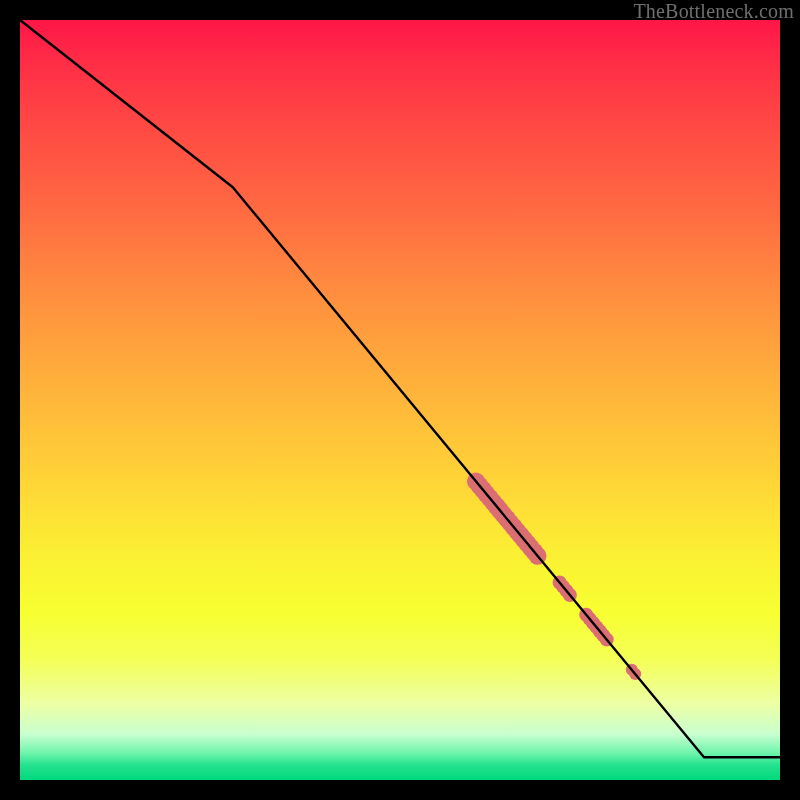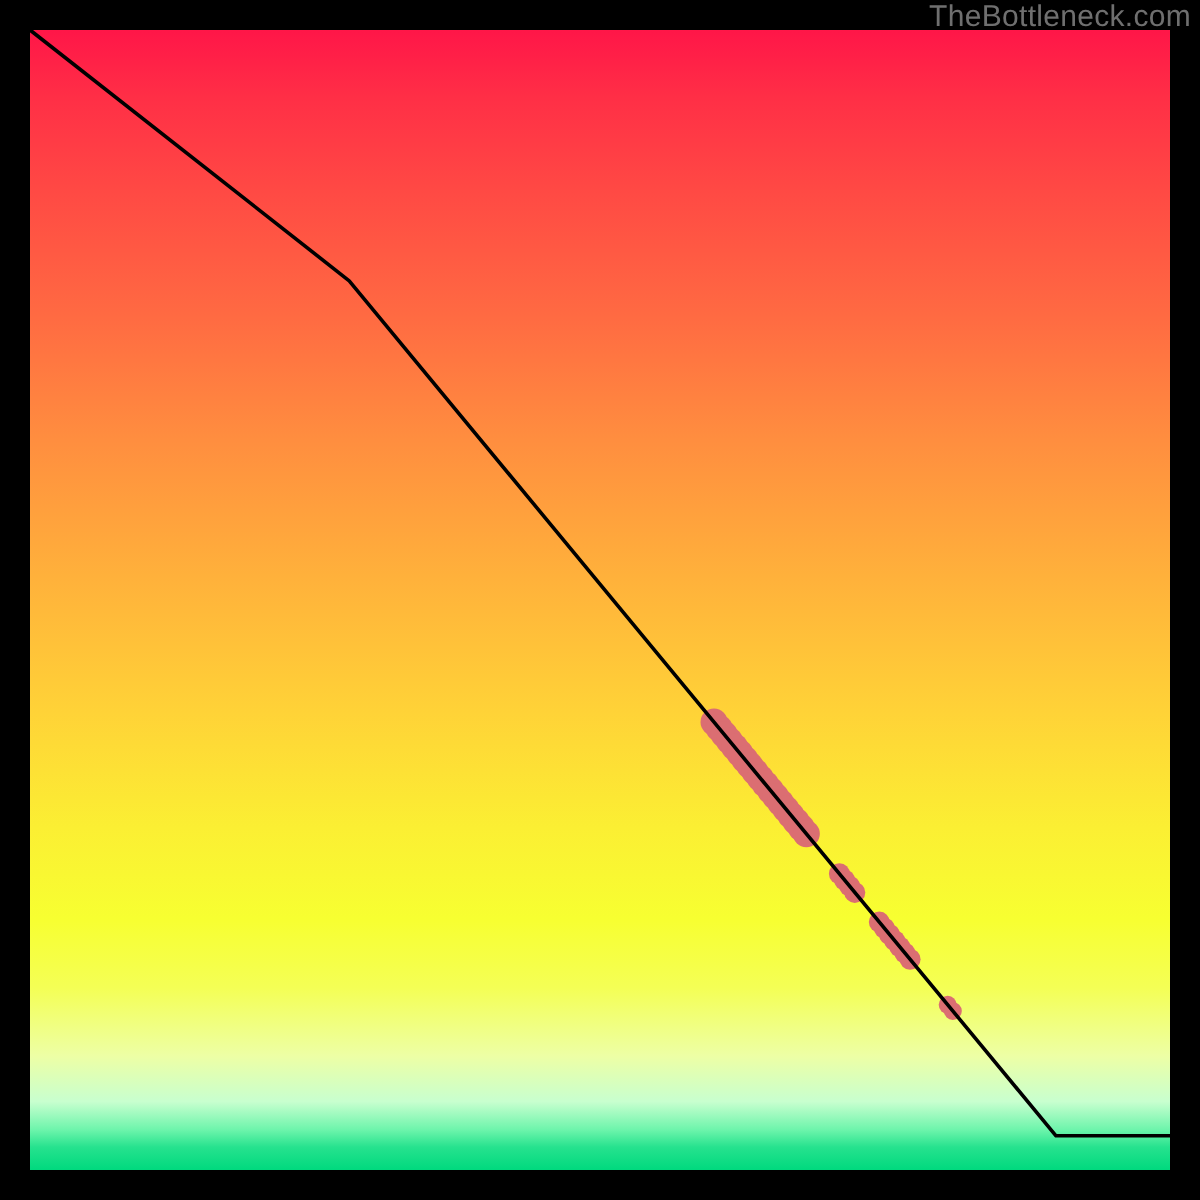--- a/index.html
+++ b/index.html
@@ -55,20 +55,21 @@
   }
   .watermark {
     position: absolute;
     top: 0px;
     right: 6px;
     color: #6f6f6f;
     font-size: 20px;
     font-weight: 500;
     letter-spacing: 0.2px;
     user-select: none;
+    font-family: Liberation Serif, serif;
   }
 </style>
 </head>
 <body>
 
 <div class="stage">
   <div class="plot">
     <div class="gradient"></div>
     <svg class="overlay" viewBox="0 0 760 760">
       <g id="marker-layer">

